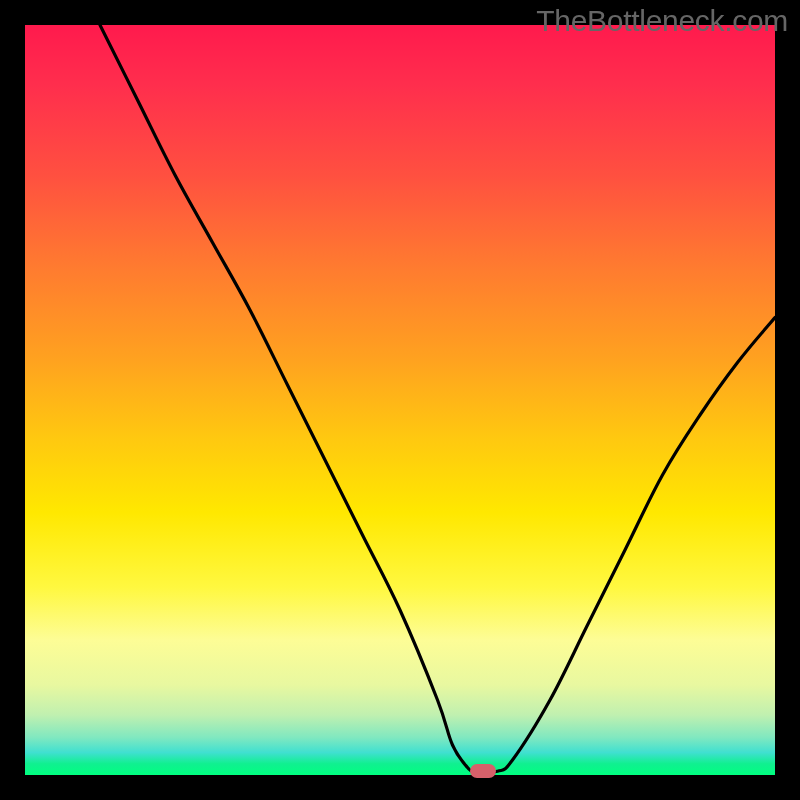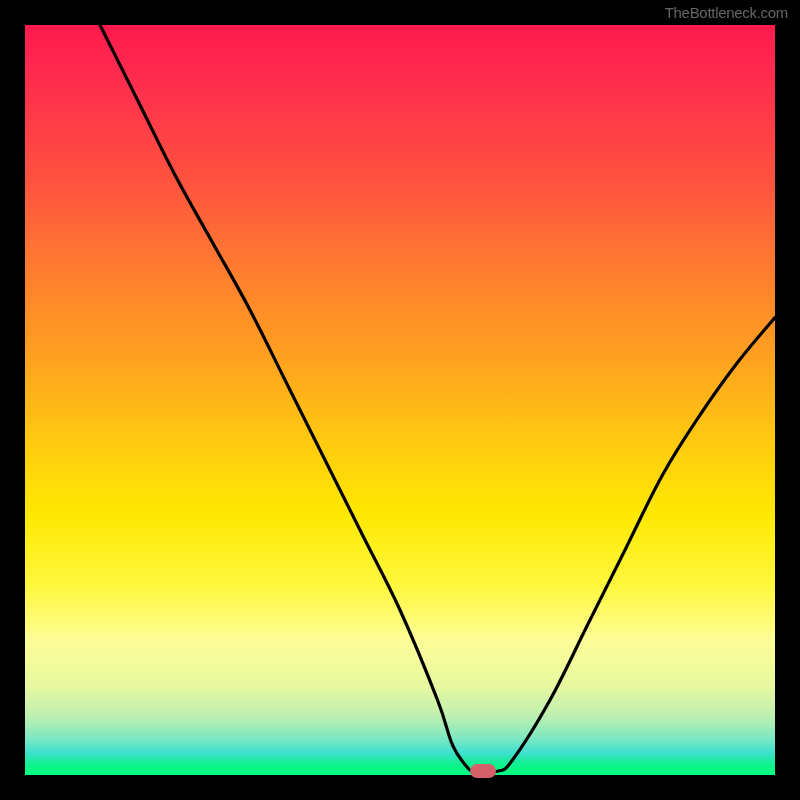--- a/index.html
+++ b/index.html
@@ -37,21 +37,21 @@
       #40e0d0 97%,
       #10f090 98.5%,
       #00ff80 100%
     );
   }
   .watermark {
     position: absolute;
     top: 4px;
     right: 12px;
     color: #666;
-    font-size: 15px;
+    font-size: 30px;
     font-weight: 500;
     letter-spacing: -0.3px;
     z-index: 10;
   }
   svg.curve {
     position: absolute;
     left: 0;
     top: 0;
     width: 750px;
     height: 750px;

